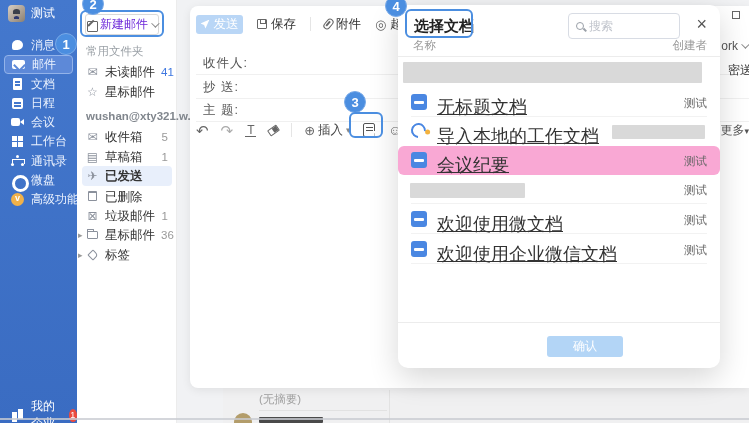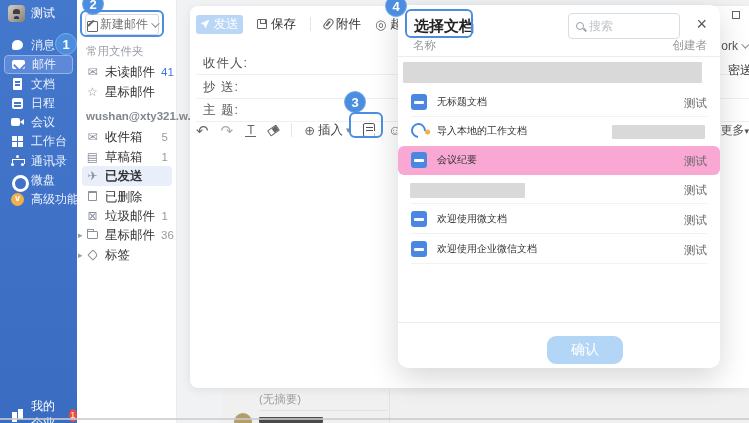--- a/index.html
+++ b/index.html
@@ -35,21 +35,21 @@
   .ic-disc::before{ content:""; position:absolute; left:1px; top:1px; width:11px; height:11px; border-radius:50%; border:3px solid #fff; }
   .ic-adv::before{ content:""; position:absolute; left:0; top:0; width:13px; height:13px; border-radius:50%; background:#f0b14a; }
   .ic-adv::after{ content:"v"; position:absolute; left:4px; top:0px; color:#fff; font-size:9px; font-weight:bold; }
   .ic-bld::before{ content:""; position:absolute; left:1px; top:3px; width:5px; height:10px; background:#fff; box-shadow:6px -3px 0 #fff; }
   .sb-company { position:absolute; left:11px; top:398px; display:flex; align-items:center; gap:7px; color:#fff; font-size:12px; }
   .sb-reddot { width:13px; height:13px; border-radius:50%; background:#ec4b3e; color:#fff; font-size:9px; display:flex; align-items:center; justify-content:center; }
 
   
   .folders { position:absolute; left:77px; top:0; width:100px; height:423px; background:#fff; border-right:1px solid #ececec; z-index:5; }
   .new-mail-btn { position:absolute; left:8px; top:14px; width:74px; height:21px; border:1px solid #d9d9d9; border-radius:3px;
-      display:flex; align-items:center; justify-content:center; gap:3px; font-size:12px; color:#737373; background:#fff; }
+      display:flex; align-items:center; justify-content:center; gap:3px; font-size:12px; color:#6d28d9; background:#fff; }
   .i-pen { width:10px; height:10px; position:relative; }
   .i-pen::before{ content:""; position:absolute; left:0; top:1px; width:9px; height:9px; border:1px solid #666; border-radius:1px;}
   .i-pen::after{ content:""; position:absolute; left:3px; top:-1px; width:1.5px; height:8px; background:#666; transform:rotate(45deg);}
   .chev-dn { width:6px; height:6px; border:1.5px solid #888; border-top:none; border-left:none; transform:rotate(45deg) translateY(-2px); }
   .f-section { position:absolute; left:9px; color:#9aa0a6; font-size:11.5px; white-space:nowrap; }
   .f-item { position:absolute; left:5px; width:90px; height:20px; display:flex; align-items:center; gap:6px; padding:0 4px; font-size:12.5px; color:#333; border-radius:4px; white-space:nowrap; }
   .f-item.active { background:#e8effb; font-weight:bold; }
   .f-item .cnt { margin-left:auto; font-size:11.5px; color:#999; }
   .f-item .cnt.blue { color:#3e77e0; }
   .f-ic { flex:0 0 13px; width:13px; text-align:center; color:#8b919c; font-size:12px; line-height:13px; }
@@ -98,31 +98,31 @@
   .m-title { position:absolute; left:16px; top:12px; font-size:15px; font-weight:bold; color:#222; }
   .m-search { position:absolute; left:170px; top:8px; width:112px; height:26px; border:1px solid #d8dce4; border-radius:4px; display:flex; align-items:center; padding-left:7px; gap:5px; }
   .i-mag { width:8px; height:8px; border:1.5px solid #9aa0a8; border-radius:50%; position:relative; flex:0 0 8px;}
   .i-mag::after{ content:""; position:absolute; left:6px; top:6px; width:4px; height:1.5px; background:#9aa0a8; transform:rotate(45deg); }
   .m-search input { border:none; outline:none; width:80px; font-size:12px; color:#333; font-family:inherit; }
   .m-search input::placeholder { color:#c0c4cc; }
   .m-close { position:absolute; right:13px; top:10px; font-size:18px; color:#555; line-height:1; }
   .m-cols { position:absolute; left:15px; right:13px; top:33px; display:flex; justify-content:space-between; font-size:11.5px; color:#999; }
   .m-hdiv { position:absolute; left:0; right:0; top:51px; height:1px; background:#ececec; }
   .m-row { position:absolute; left:0; width:322px; height:29px; }
-  .m-row .nm { position:absolute; left:39px; top:7px; font-size:10px; color:#333; white-space:nowrap; }
+  .m-row .nm { position:absolute; left:39px; top:7px; font-size:18px; color:#333; white-space:nowrap;text-decoration:underline; }
   .m-row .cr { position:absolute; right:13px; top:8px; font-size:11.5px; color:#666; }
   .m-row.hl { background:#f9a8d4; border-radius:6px; }
   .m-row .rdiv { position:absolute; left:13px; right:13px; bottom:0; height:1px; background:#f2f2f2; }
   .bar { position:absolute; background:#d9d9d9; border-radius:1px; }
   .docic { position:absolute; left:13px; top:6px; width:16px; height:16px; background:#4a87e2; border-radius:3px; }
   .docic::after{ content:""; position:absolute; left:3px; top:7px; width:10px; height:2.5px; background:#fff; border-radius:1px; }
   .impic { position:absolute; left:13px; top:6px; width:15px; height:15px; border:2px solid #4a87e2; border-radius:50%; border-bottom-color:transparent; transform:rotate(-40deg); }
   .impic::after{ content:""; position:absolute; left:9px; top:10px; width:5px; height:5px; border-radius:50%; background:#f3b23e; transform:rotate(40deg); }
   .m-fdiv { position:absolute; left:0; right:0; top:317px; height:1px; background:#ececec; }
-  .m-btn { position:absolute; top:331px; width:76px; height:28px; border-radius:9px; font-size:14px; display:flex; align-items:center; justify-content:center; }
+  .m-btn { position:absolute; top:331px; width:76px; height:21px; border-radius:3px; font-size:12px; display:flex; align-items:center; justify-content:center; }
   .m-btn.confirm { left:149px; background:#b3d5f6; color:#fff; }
   .m-btn.cancel { left:230px; background:#f0f1f3; color:#333; }
 
   
   .bottom-strip { position:absolute; left:177px; top:388px; width:572px; height:35px; background:#f0f0f1; z-index:3;margin-left:46px; }
   .no-summary { position:absolute; left:36px; top:4px; font-size:11.5px; color:#a0a0a0; }
   .bs-div { position:absolute; left:36px; top:22px; width:128px; height:1px; background:#e2e2e2; }
   .bs-vdiv { position:absolute; left:166px; top:2px; width:1px; height:33px; background:#e2e2e2; }
   .bs-avatar { position:absolute; left:11px; top:25px; width:18px; height:18px; border-radius:50%; background:#b39d6b; }
   .bs-name { position:absolute; left:36px; top:29px; width:64px; height:6px; background:#4a4a4a; border-radius:1px; }

